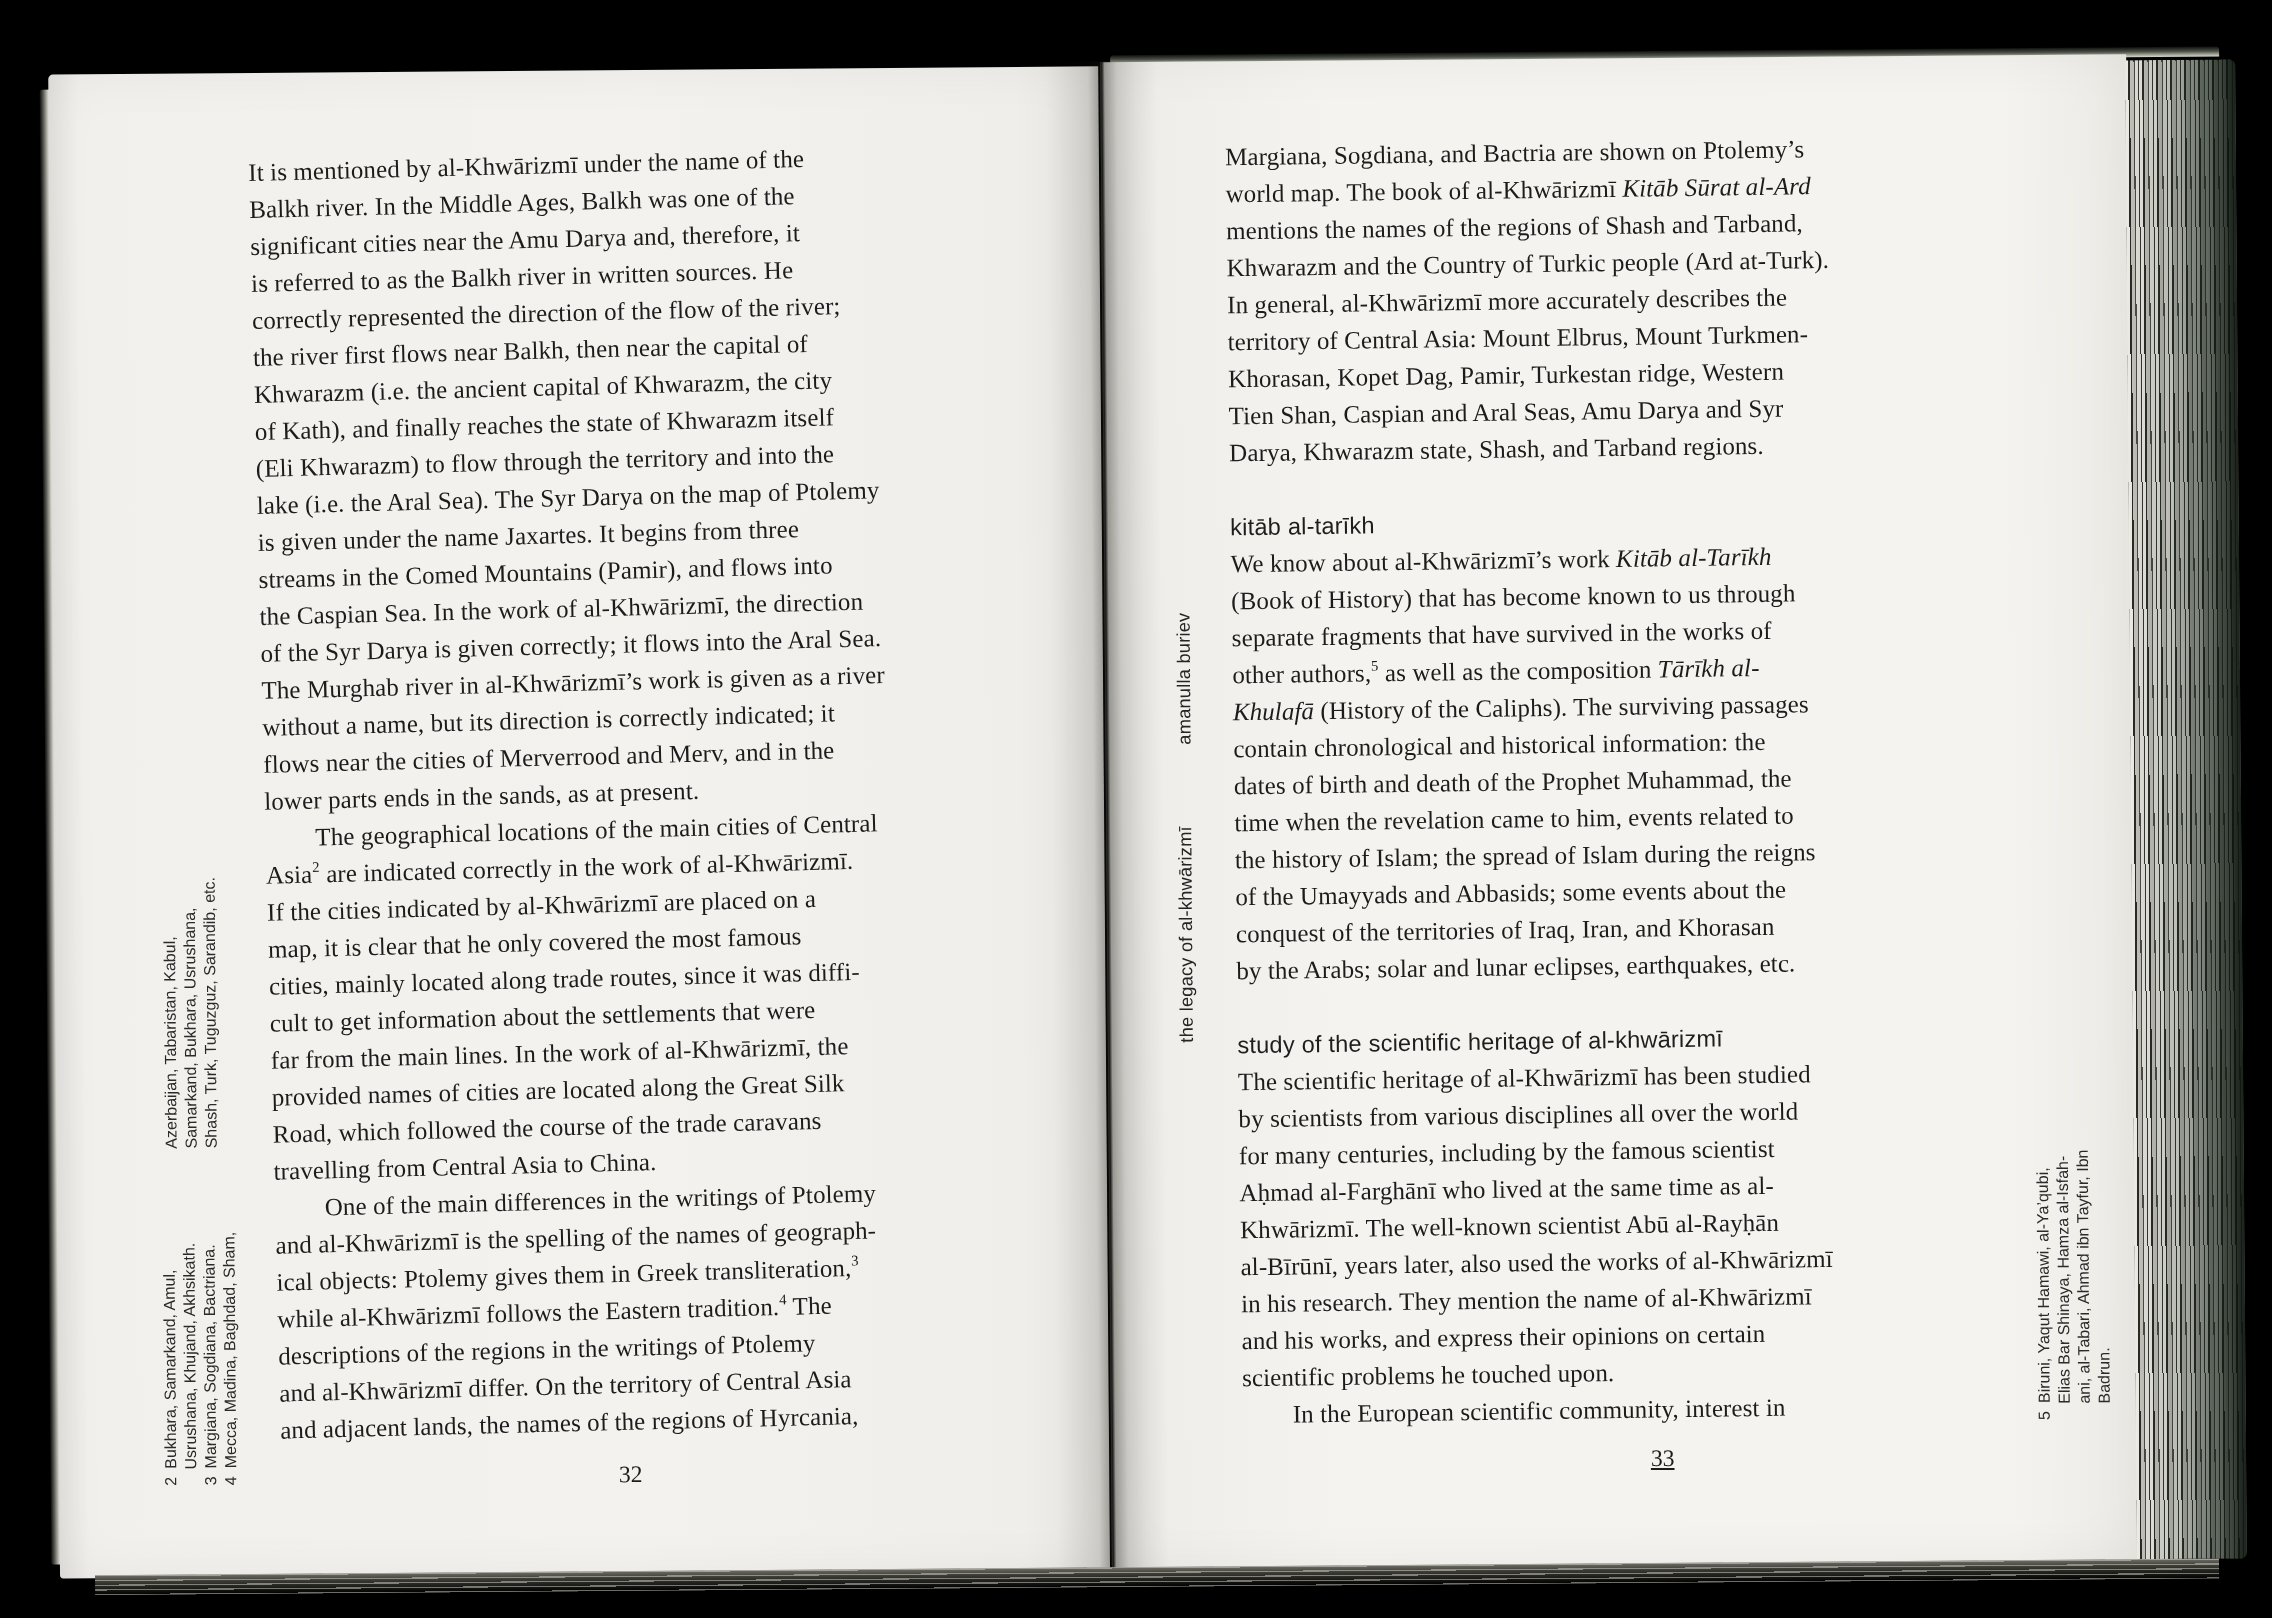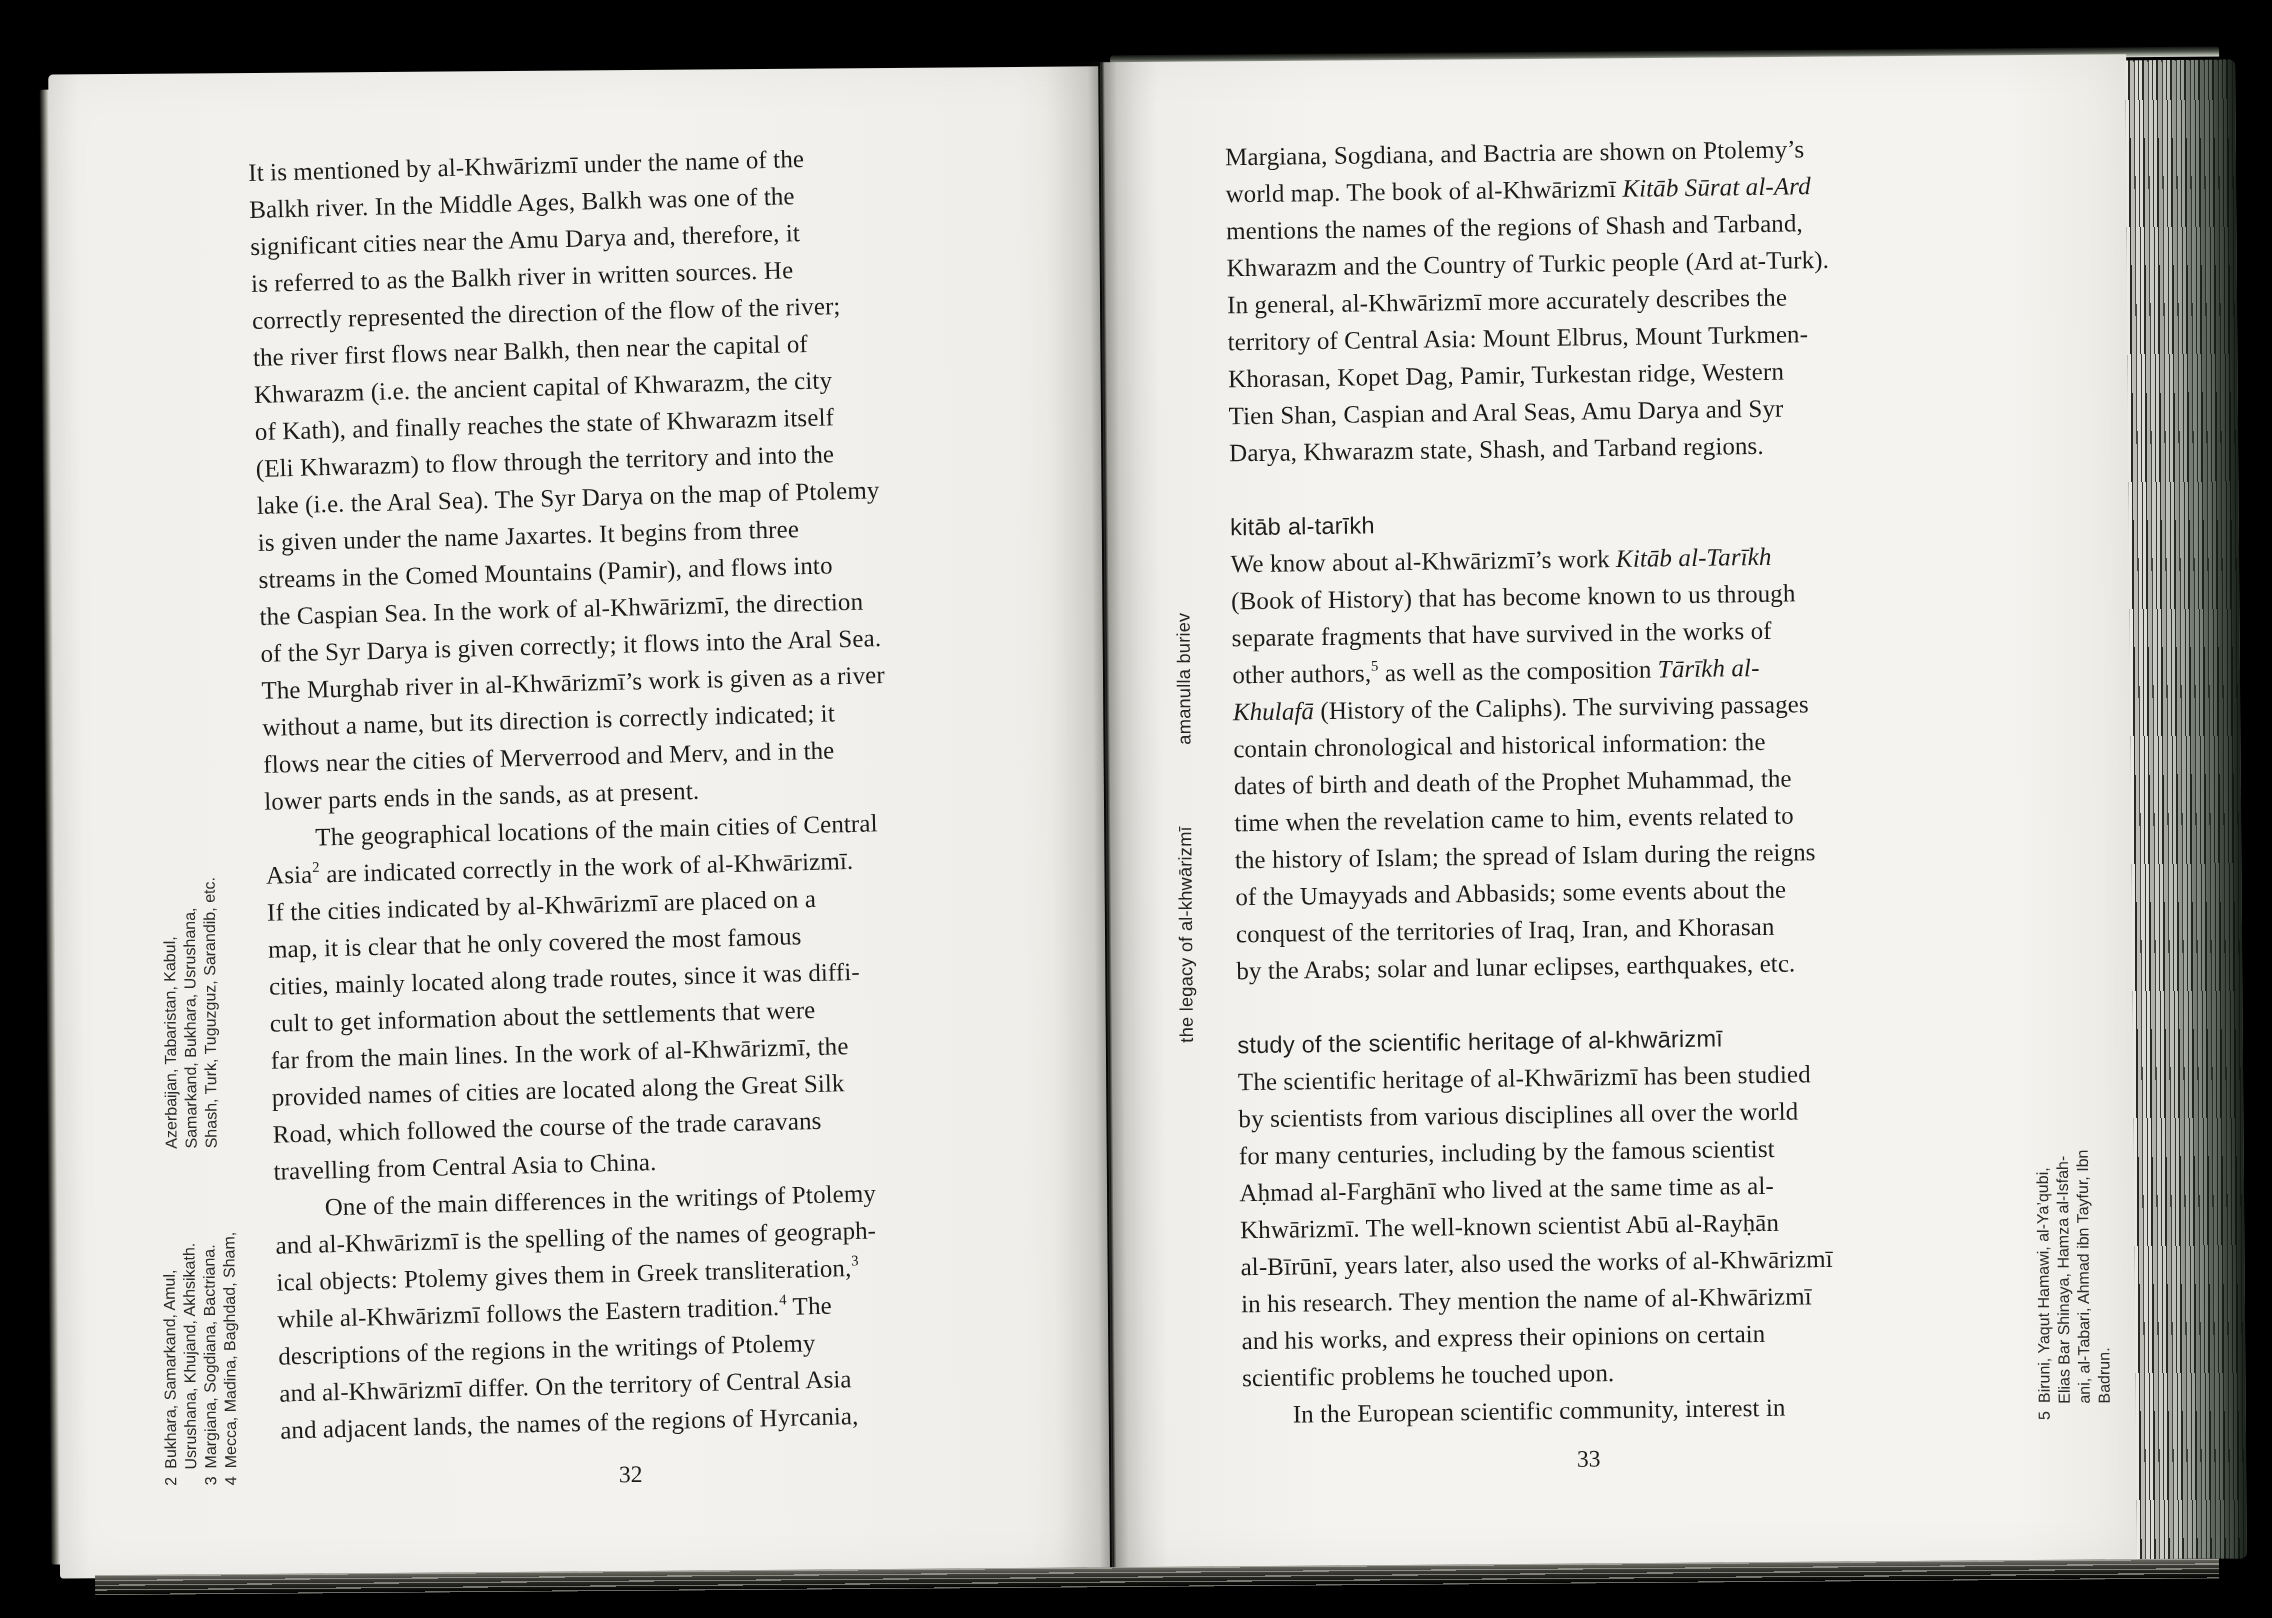--- a/index.html
+++ b/index.html
@@ -128,21 +128,21 @@
   }
 
   .pageno {
     position: absolute;
     font-size: 23.6px;
     color: #1c1c1c;
     width: 83px;
     text-align: center;
   }
   #pn-left  { left: 530px;  top: 1417px; }
-  #pn-right { left: 1488px; top: 1409px; }
+  #pn-right { left: 1562px; top: 1409px; text-decoration: underline; }
 
   .vtext {
     position: absolute;
     transform-origin: 0 0;
     transform: rotate(-90deg);
     font-family: "Liberation Sans", sans-serif;
     color: #242424;
     white-space: nowrap;
   }
   .spine-label { font-size: 18.3px; letter-spacing: 0.2px; }

